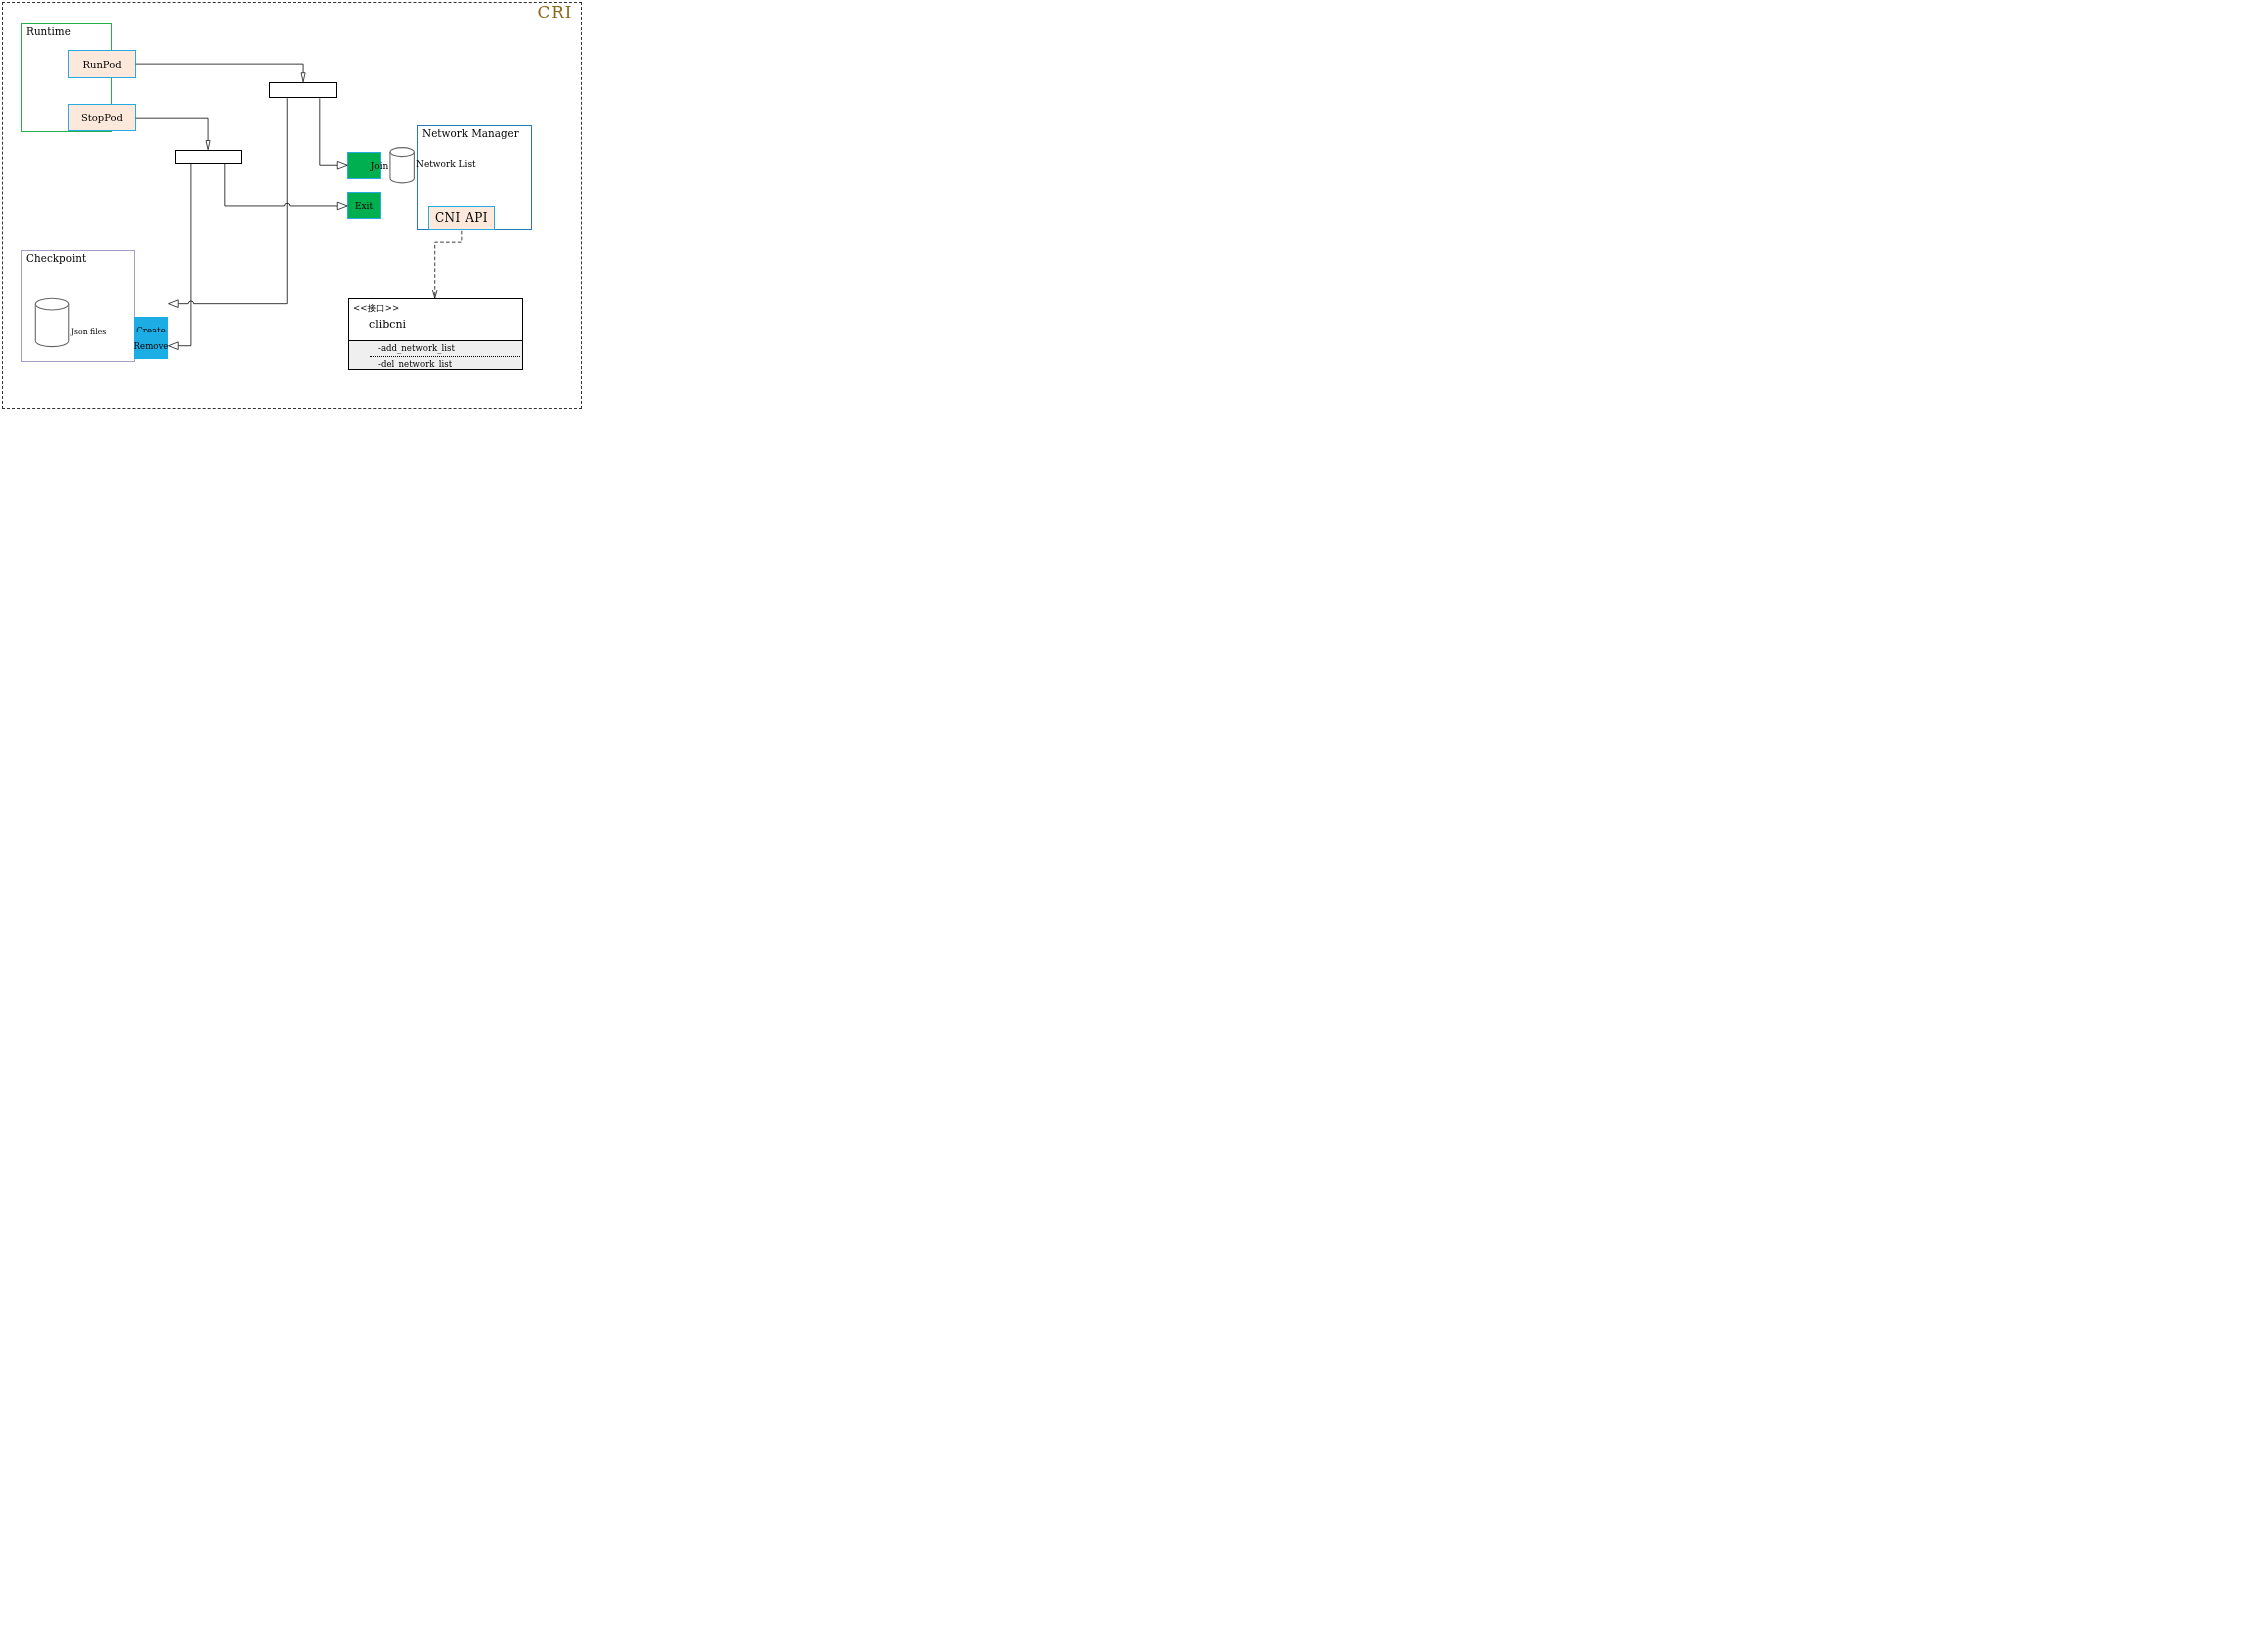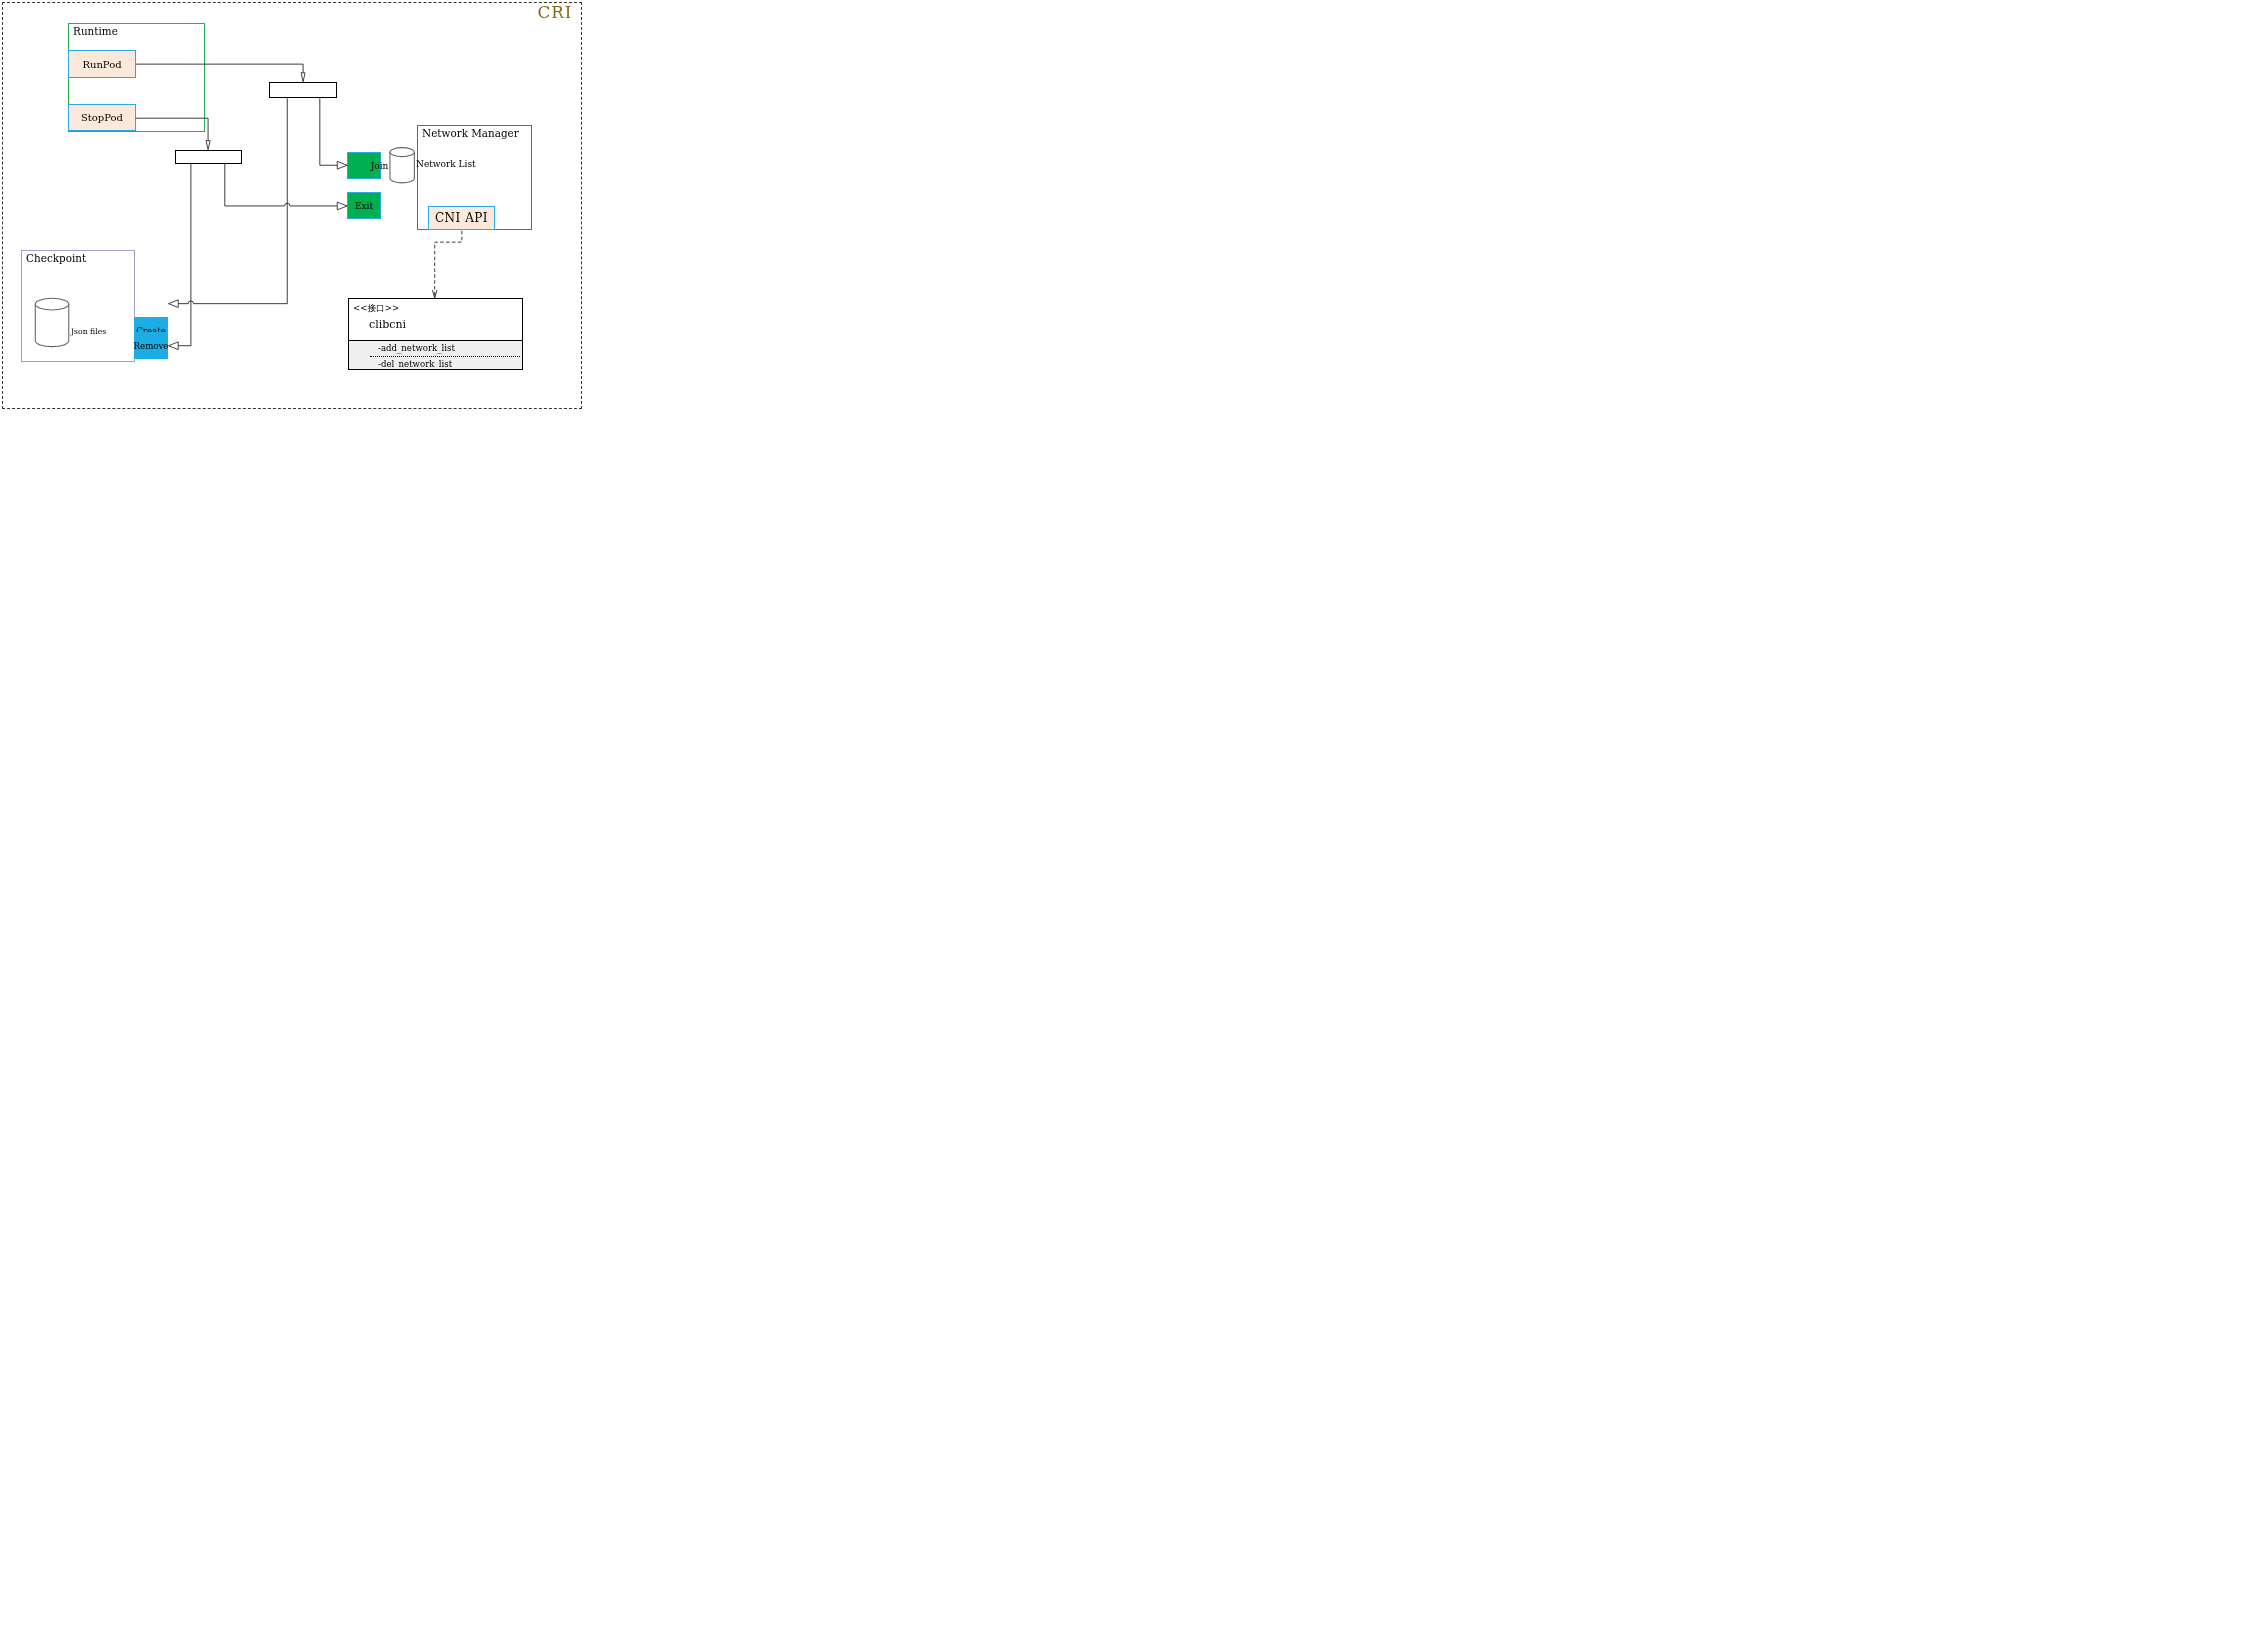--- a/index.html
+++ b/index.html
@@ -10,21 +10,21 @@
   }
   html,body{margin:0;padding:0;background:#fff;}
   .screen{
     position:relative; width:584px; height:411px; background:#fff; overflow:hidden;
     font-family:"DejaVu Serif","Liberation Serif",serif; color:#000;
   }
   .outer-border{position:absolute; left:1.8px; top:1.8px; right:1.8px; bottom:1.8px; border:0.7px dashed #333; pointer-events:none;}
   .cri-title{position:absolute; top:1.8px; right:11.8px; font-size:16.7px; color:var(--c-accent_gold,#8B6914); letter-spacing:0.9px;text-align:right;}
   .container-box{position:absolute; background:#fff; box-sizing:border-box;}
   .container-label{position:absolute; top:1.4px; left:4.1px; font-size:10.4px; white-space:nowrap;}
-  .runtime-box{left:21px; top:23px; width:137px; height:109px; border:0.7px solid var(--c-runtime_border,#22B14C);margin-left:47px;}
+  .runtime-box{left:21px; top:23px; width:91px; height:109px; border:0.7px solid var(--c-runtime_border,#22B14C);}
   .checkpoint-box{left:21px; top:250px; width:114px; height:112px; border:0.7px solid var(--c-checkpoint_border,#A89CC8);}
   .nm-box{left:381px; top:125px; width:115px; height:105px; border:0.7px solid var(--c-network_manager_border,#2878BE);margin-left:36px;}
   .node{position:absolute; display:flex; align-items:center; justify-content:center; box-sizing:border-box; font-size:10px; white-space:nowrap;}
   .peach{background:var(--c-node_peach_fill,#FCE9DB); border:0.7px solid var(--c-node_peach_border,#29ABE2);}
   .green{background:var(--c-action_green,#00B050); border:0.5px solid var(--c-node_peach_border,#29ABE2); font-size:9px;}
   .blue{background:var(--c-action_blue,#1CADE4); border:none; font-size:8.6px;}
   .runpod-node{left:68px; top:50px; width:68px; height:28px;}
   .stoppod-node{left:68px; top:104px; width:68px; height:27px;}
   .join-node{left:347px; top:152px; width:34px; height:27px;padding-left:31px;}
   .exit-node{left:347px; top:192px; width:34px; height:27px;}

